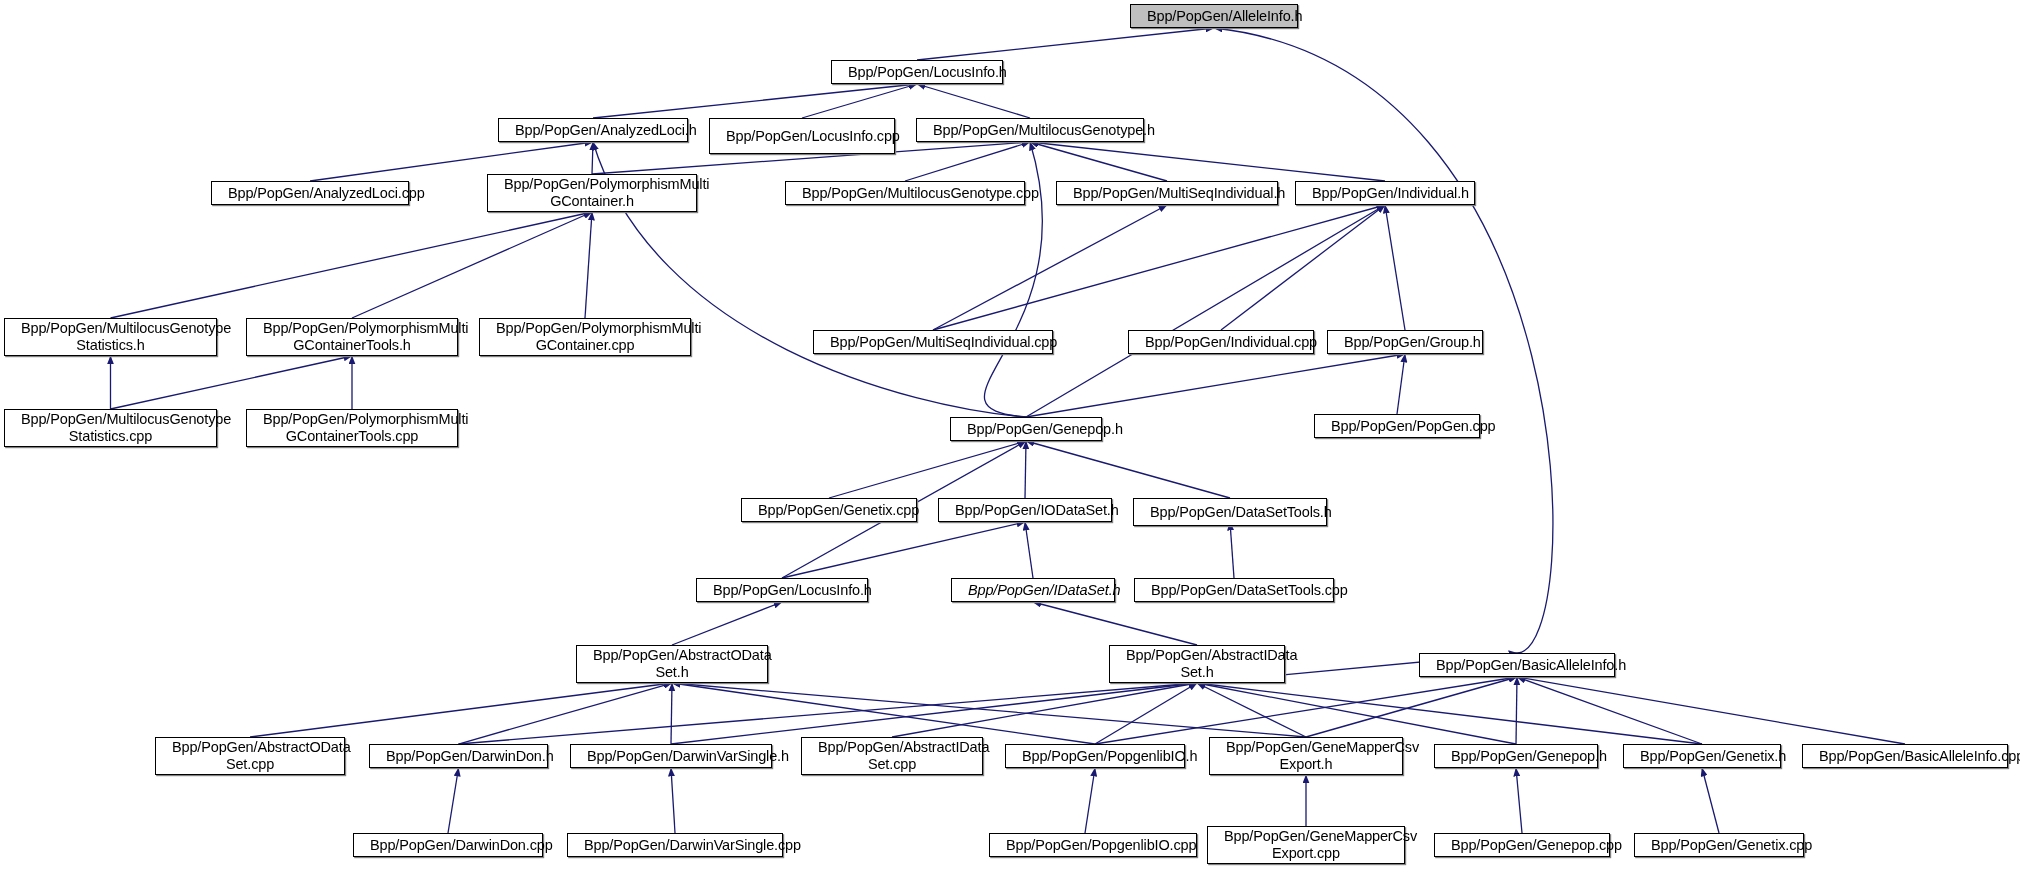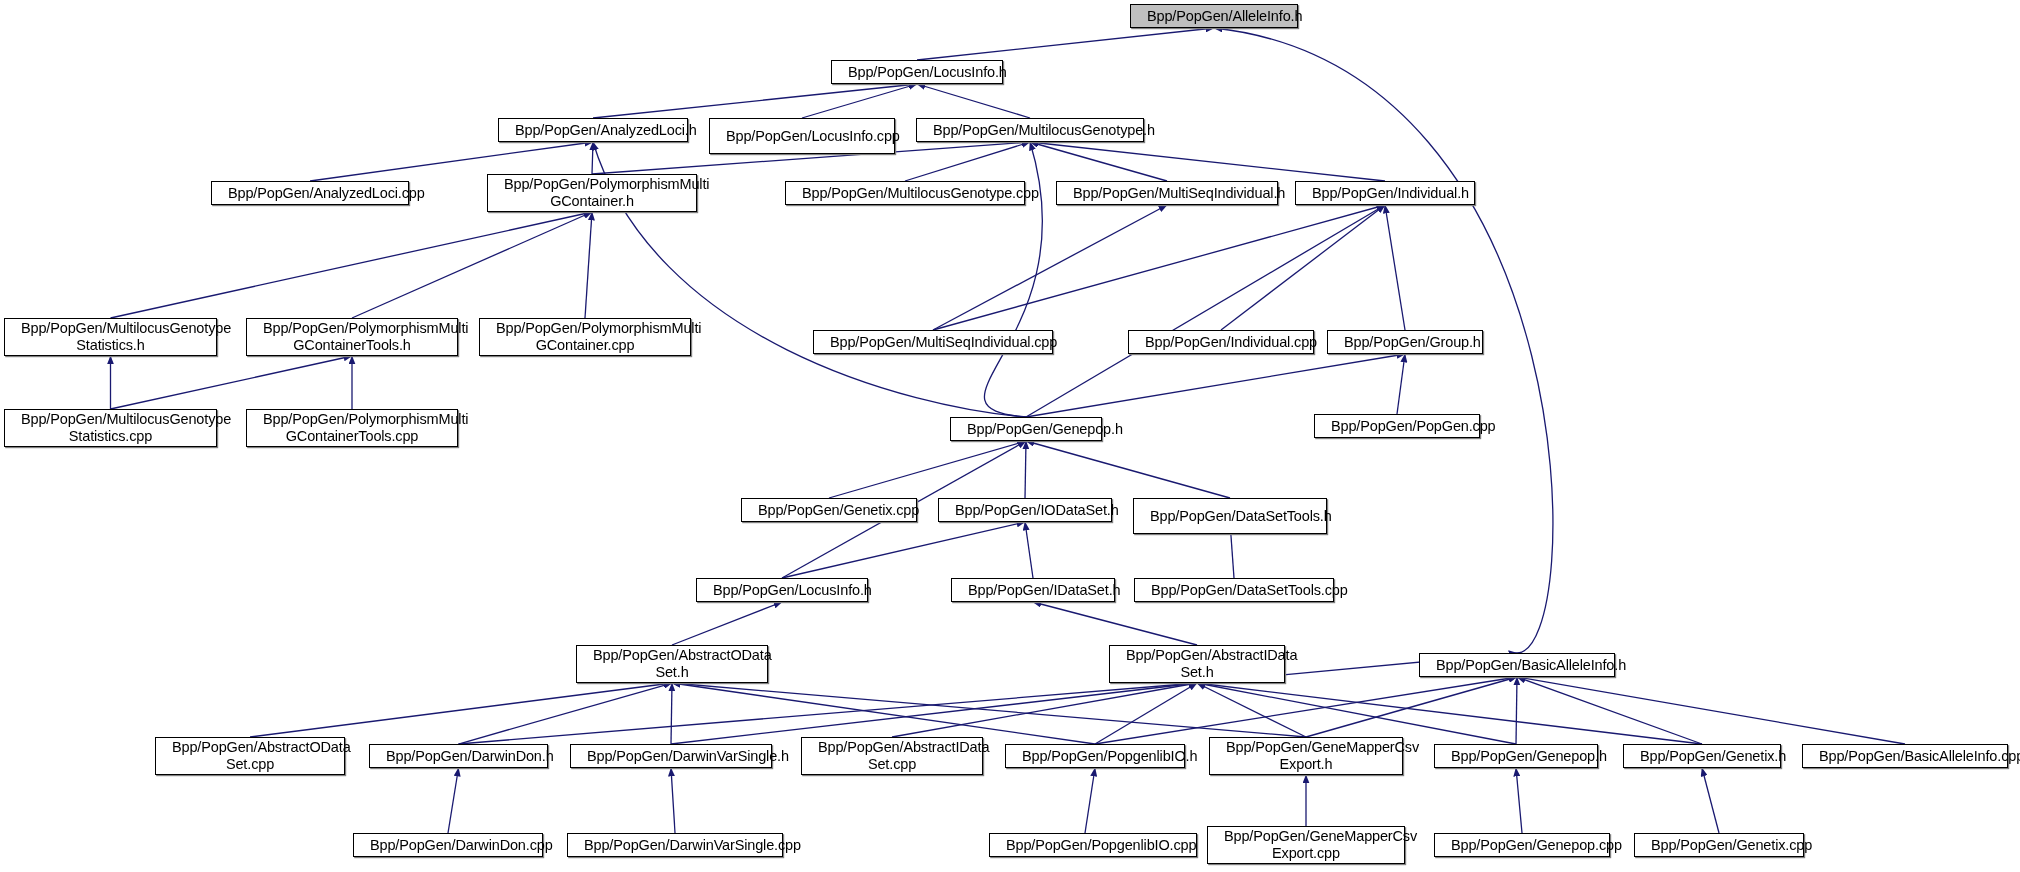--- a/index.html
+++ b/index.html
@@ -145,23 +145,23 @@
       <div class="node" style="left: 1128px; top: 330px; width: 186px; height: 24px;"><span class="node-label">Bpp/PopGen/Individual.cpp</span></div>
       <div class="node" style="left: 1327px; top: 330px; width: 156px; height: 24px;"><span class="node-label">Bpp/PopGen/Group.h</span></div>
       <div class="node" style="left: 4px; top: 409px; width: 213px; height: 38px;"><span class="node-label">Bpp/PopGen/MultilocusGenotype
 Statistics.cpp</span></div>
       <div class="node" style="left: 246px; top: 409px; width: 212px; height: 38px;"><span class="node-label">Bpp/PopGen/PolymorphismMulti
 GContainerTools.cpp</span></div>
       <div class="node" style="left: 950px; top: 417px; width: 152px; height: 24px;"><span class="node-label">Bpp/PopGen/Genepop.h</span></div>
       <div class="node" style="left: 1314px; top: 414px; width: 166px; height: 24px;"><span class="node-label">Bpp/PopGen/PopGen.cpp</span></div>
       <div class="node" style="left: 741px; top: 498px; width: 176px; height: 24px;"><span class="node-label">Bpp/PopGen/Genetix.cpp</span></div>
       <div class="node" style="left: 938px; top: 498px; width: 174px; height: 24px;"><span class="node-label">Bpp/PopGen/IODataSet.h</span></div>
-      <div class="node" style="left: 1133px; top: 498px; width: 194px; height: 36px;"><span class="node-label">Bpp/PopGen/DataSetTools.h</span></div>
+      <div class="node" style="left: 1133px; top: 498px; width: 194px; height: 28px;"><span class="node-label">Bpp/PopGen/DataSetTools.h</span></div>
       <div class="node" style="left: 696px; top: 578px; width: 172px; height: 24px;"><span class="node-label">Bpp/PopGen/LocusInfo.h</span></div>
-      <div class="node" style="left: 951px; top: 578px; width: 164px; height: 24px;"><span class="node-label">Bpp/PopGen/IDataSet.h</span></div>
+      <div class="node" style="left: 951px; top: 578px; width: 164px; height: 24px; font-style: italic;"><span class="node-label">Bpp/PopGen/IDataSet.h</span></div>
       <div class="node" style="left: 1134px; top: 578px; width: 200px; height: 24px; text-align: right;"><span class="node-label">Bpp/PopGen/DataSetTools.cpp</span></div>
       <div class="node" style="left: 576px; top: 645px; width: 192px; height: 38px;"><span class="node-label">Bpp/PopGen/AbstractOData
 Set.h</span></div>
       <div class="node" style="left: 1109px; top: 645px; width: 176px; height: 38px;"><span class="node-label">Bpp/PopGen/AbstractIData
 Set.h</span></div>
       <div class="node" style="left: 1419px; top: 653px; width: 196px; height: 24px;"><span class="node-label">Bpp/PopGen/BasicAlleleInfo.h</span></div>
       <div class="node" style="left: 155px; top: 737px; width: 190px; height: 38px;"><span class="node-label">Bpp/PopGen/AbstractOData
 Set.cpp</span></div>
       <div class="node" style="left: 369px; top: 744px; width: 179px; height: 24px;"><span class="node-label">Bpp/PopGen/DarwinDon.h</span></div>
       <div class="node" style="left: 570px; top: 744px; width: 202px; height: 24px;"><span class="node-label">Bpp/PopGen/DarwinVarSingle.h</span></div>

